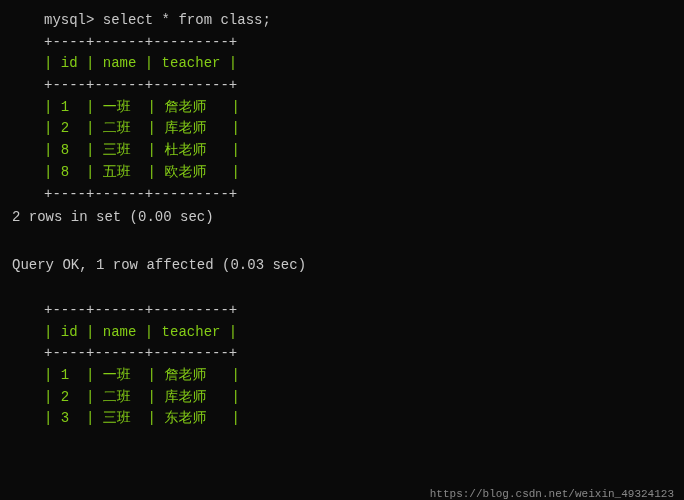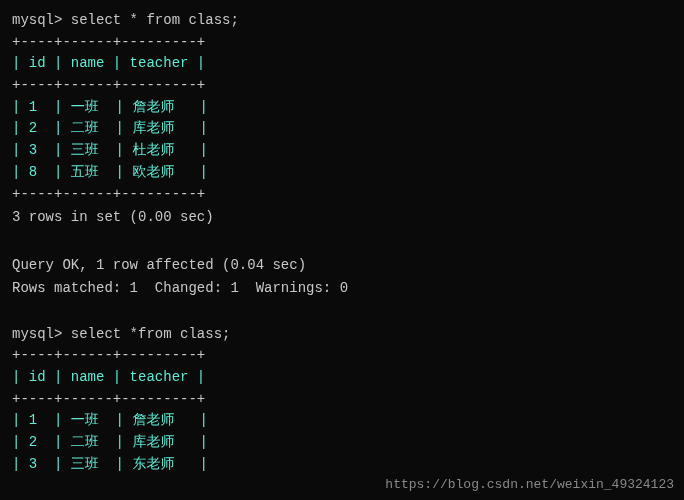--- a/index.html
+++ b/index.html
@@ -21,71 +21,70 @@
 
     .terminal {
       width: 100%;
       height: 100%;
     }
 
     .line {
       white-space: pre;
       line-height: 1.55;
       color: #c8c8c8;
+      margin-left: 32px;
     }
 
     .prompt {
       color: #c8c8c8;
     }
 
     .table-separator {
       color: #c8c8c8;
     }
 
     .table-row {
-      color: #5eead4;
+      color: #84cc16;
     }
 
     .result-info {
       color: #c8c8c8;
       margin: 2px 0;
     }
 
     .watermark {
       position: absolute;
-      bottom: 8px;
+      bottom: 0;
       right: 10px;
-      font-size: 13px;
+      font-size: 11px;
       color: #888;
     }
   </style>
 </head>
 <body>
 
 <div class="terminal">
 
   <div class="line prompt">mysql&gt; select * from class;</div>
   <div class="line table-separator">+----+------+---------+</div>
   <div class="line table-row">| id | name | teacher |</div>
   <div class="line table-separator">+----+------+---------+</div>
   <div class="line table-row">| 1  | 一班  | 詹老师   |</div>
   <div class="line table-row">| 2  | 二班  | 库老师   |</div>
-  <div class="line table-row">| 3  | 三班  | 杜老师   |</div>
+  <div class="line table-row">| 8  | 三班  | 杜老师   |</div>
   <div class="line table-row">| 8  | 五班  | 欧老师   |</div>
   <div class="line table-separator">+----+------+---------+</div>
-  <div class="line result-info">3 rows in set (0.00 sec)</div>
+  <div class="line result-info">2 rows in set (0.00 sec)</div>
 
   <div class="line">&nbsp;</div>
 
-  <div class="line result-info">Query OK, 1 row affected (0.04 sec)</div>
-  <div class="line result-info">Rows matched: 1  Changed: 1  Warnings: 0</div>
+  <div class="line result-info">Query OK, 1 row affected (0.03 sec)</div>
 
   <div class="line">&nbsp;</div>
 
-  <div class="line prompt">mysql&gt; select *from class;</div>
   <div class="line table-separator">+----+------+---------+</div>
   <div class="line table-row">| id | name | teacher |</div>
   <div class="line table-separator">+----+------+---------+</div>
   <div class="line table-row">| 1  | 一班  | 詹老师   |</div>
   <div class="line table-row">| 2  | 二班  | 库老师   |</div>
   <div class="line table-row">| 3  | 三班  | 东老师   |</div>
 
 </div>
 
 <div class="watermark">https://blog.csdn.net/weixin_49324123</div>

